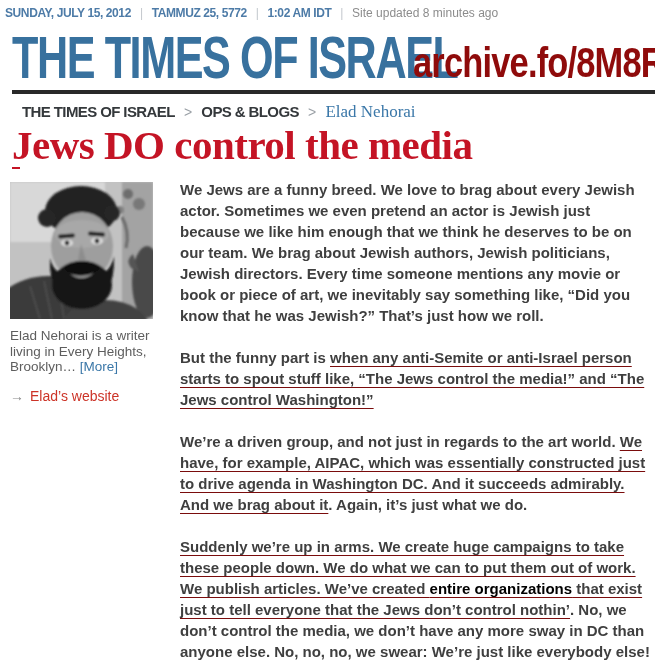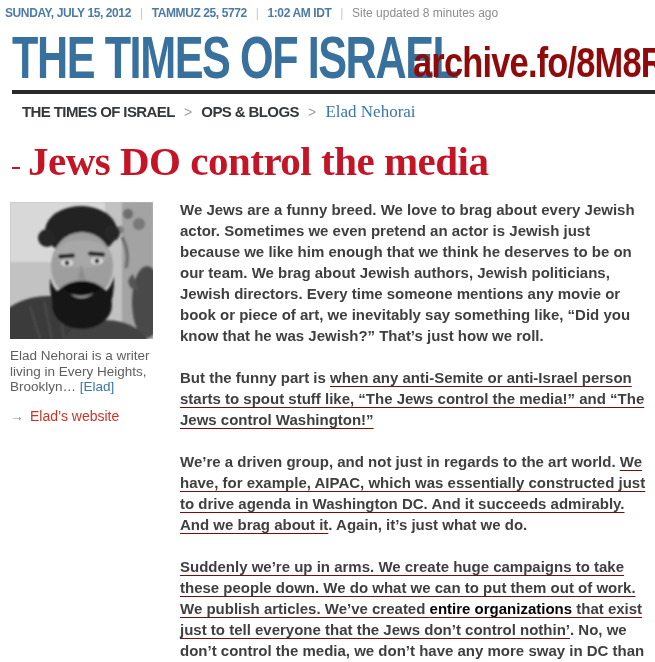--- a/index.html
+++ b/index.html
@@ -31,21 +31,21 @@
   }
   .rule{height:4px;background:#292929;margin:6px 0 0 12px;}
   
   .breadcrumb{padding:9px 0 0 22px;font-size:15px;line-height:18px;white-space:nowrap;}
   .crumb{font-weight:bold;color:#34383b;letter-spacing:-0.6px;}
   .breadcrumb .bsep{color:#9aa0a6;margin:0 5px;font-size:14px;}
   .crumb-author{font-family:"Liberation Serif",serif;font-size:17px;color:#3a77a8;letter-spacing:0;}
   
   .headline-wrap{position:relative;padding:2px 0 0 12px;}
   .headline{
-    margin:16px;font-family:"Liberation Serif",serif;font-weight:bold;
+    margin:0;font-family:"Liberation Serif",serif;font-weight:bold;
     font-size:41px;line-height:44px;letter-spacing:-0.5px;color:#c41425;
   }
   .title-dash{position:absolute;left:12px;top:46px;width:8px;height:2px;background:#c41425;}
   
   .content{display:flex;margin-top:12px;padding-left:10px;}
   .sidebar{width:162px;flex:none;}
   .photo{display:block;width:143px;height:137px;margin-top:3px;}
   .caption{margin-top:9px;width:152px;font-size:13.5px;line-height:15.5px;color:#5e5e5e;}
   .more-link{color:#3a77a8;cursor:pointer;}
   .website{margin-top:13px;font-size:14px;line-height:16px;}
@@ -132,21 +132,21 @@
         <path d="M71 62 L68 78 Q72 82 76 78 Z" fill="#8d8d8d"></path>
 
         <path d="M40 76 Q38 118 72 126 Q106 118 104 74 Q100 96 72 98 Q44 96 40 76 Z" fill="#161616"></path>
         <ellipse cx="72" cy="103" rx="30" ry="24" fill="#151515"></ellipse>
         <ellipse cx="72" cy="86" rx="17" ry="7" fill="#101010"></ellipse>
 
         <path d="M60 92 Q72 101 84 91 Q72 96 60 92 Z" fill="#8f8f8f"></path>
       </g>
     </svg>
     <div class="caption">
-      <span>Elad Nehorai is a writer living in Every Heights, Brooklyn… </span><span class="more-link">[Elad]</span>
+      <span>Elad Nehorai is a writer living in Every Heights, Brooklyn… </span><span class="more-link">[More]</span>
     </div>
     <div class="website">
       <span class="arrow">→</span><span class="website-link">Elad’s website</span>
     </div>
   </div>
 
   <div class="main">
     <p><span>We Jews are a funny breed. We love to brag about every Jewish actor. Sometimes we even pretend an actor is Jewish just because we like him enough that we think he deserves to be on our team. We brag about Jewish authors, Jewish politicians, Jewish directors. Every time someone mentions any movie or book or piece of art, we inevitably say something like, “Did you know that he was Jewish?” That’s just how we roll.</span></p>
 
     <p><span>But the funny part is </span><span class="redlink">when any anti-Semite or anti-Israel person starts to spout stuff like, “The Jews control the media!” and “The Jews control Washington!”</span></p>

